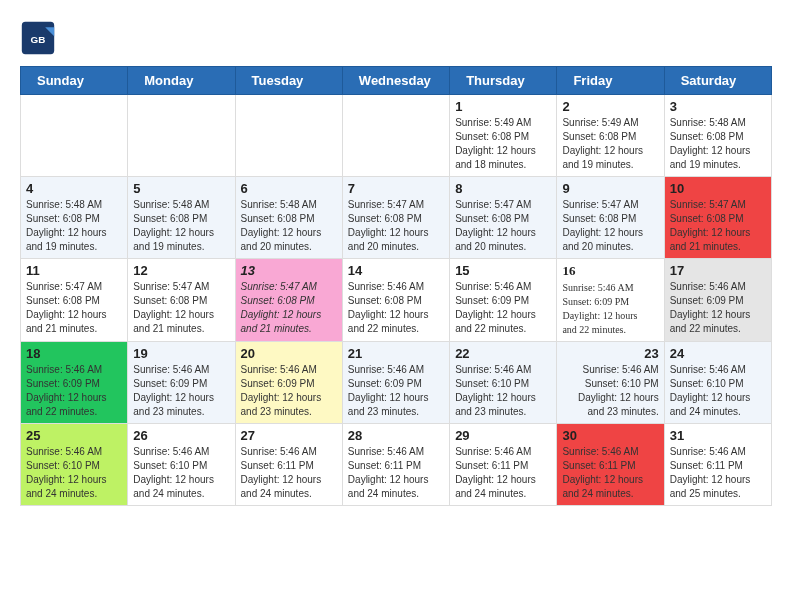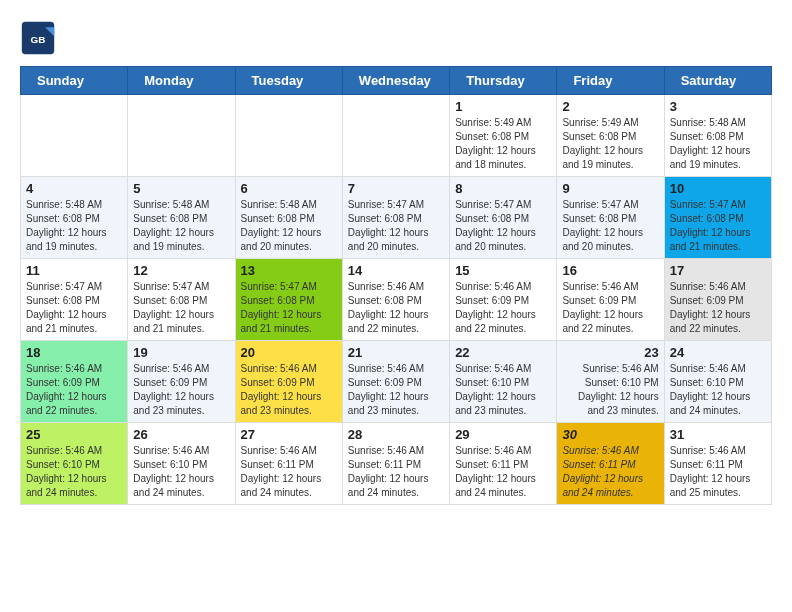--- a/index.html
+++ b/index.html
@@ -189,21 +189,21 @@
 Daylight: 12 hours
 and 20 minutes.</div>
         </td>
         <td style="background: rgb(240, 245, 251);">
           <span class="day-num">9</span>
           <div class="day-info" style="white-space: pre-line;">Sunrise: 5:47 AM
 Sunset: 6:08 PM
 Daylight: 12 hours
 and 20 minutes.</div>
         </td>
-        <td style="background: #0ea5e9; margin-left: 46px;">
+        <td style="background: #ef4444; margin-left: 46px;">
           <span class="day-num">10</span>
           <div class="day-info" style="white-space: pre-line;">Sunrise: 5:47 AM
 Sunset: 6:08 PM
 Daylight: 12 hours
 and 21 minutes.</div>
         </td>
       </tr>
       <tr>
         <td style="background: rgb(255, 255, 255); margin-top: 6px;">
           <span class="day-num">11</span>
@@ -212,72 +212,72 @@
 Daylight: 12 hours
 and 21 minutes.</div>
         </td>
         <td style="background: rgb(255, 255, 255);">
           <span class="day-num">12</span>
           <div class="day-info" style="white-space: pre-line;">Sunrise: 5:47 AM
 Sunset: 6:08 PM
 Daylight: 12 hours
 and 21 minutes.</div>
         </td>
-        <td style="background: #84cc16;">
+        <td style="background: #f9a8d4; font-style: italic;">
           <span class="day-num">13</span>
           <div class="day-info" style="white-space: pre-line;">Sunrise: 5:47 AM
 Sunset: 6:08 PM
 Daylight: 12 hours
 and 21 minutes.</div>
         </td>
         <td style="background: rgb(255, 255, 255);">
           <span class="day-num">14</span>
           <div class="day-info" style="white-space: pre-line;">Sunrise: 5:46 AM
 Sunset: 6:08 PM
 Daylight: 12 hours
 and 22 minutes.</div>
         </td>
         <td style="background: rgb(255, 255, 255);">
           <span class="day-num">15</span>
           <div class="day-info" style="white-space: pre-line;">Sunrise: 5:46 AM
 Sunset: 6:09 PM
 Daylight: 12 hours
 and 22 minutes.</div>
         </td>
-        <td style="background: rgb(255, 255, 255);">
+        <td style="background: rgb(255, 255, 255); font-family: Liberation Serif, serif;">
           <span class="day-num">16</span>
           <div class="day-info" style="white-space: pre-line;">Sunrise: 5:46 AM
 Sunset: 6:09 PM
 Daylight: 12 hours
 and 22 minutes.</div>
         </td>
         <td style="background: #e5e5e5;">
           <span class="day-num">17</span>
           <div class="day-info" style="white-space: pre-line;">Sunrise: 5:46 AM
 Sunset: 6:09 PM
 Daylight: 12 hours
 and 22 minutes.</div>
         </td>
       </tr>
       <tr>
-        <td style="background: #86efac;">
+        <td style="background: #22c55e;">
           <span class="day-num">18</span>
           <div class="day-info" style="white-space: pre-line;">Sunrise: 5:46 AM
 Sunset: 6:09 PM
 Daylight: 12 hours
 and 22 minutes.</div>
         </td>
         <td style="background: rgb(240, 245, 251);">
           <span class="day-num">19</span>
           <div class="day-info" style="white-space: pre-line;">Sunrise: 5:46 AM
 Sunset: 6:09 PM
 Daylight: 12 hours
 and 23 minutes.</div>
         </td>
-        <td style="background: #fde047;">
+        <td style="background: #fef9c3;">
           <span class="day-num">20</span>
           <div class="day-info" style="white-space: pre-line;">Sunrise: 5:46 AM
 Sunset: 6:09 PM
 Daylight: 12 hours
 and 23 minutes.</div>
         </td>
         <td style="background: rgb(240, 245, 251);">
           <span class="day-num">21</span>
           <div class="day-info" style="white-space: pre-line;">Sunrise: 5:46 AM
 Sunset: 6:09 PM
@@ -335,21 +335,21 @@
 Daylight: 12 hours
 and 24 minutes.</div>
         </td>
         <td style="background: rgb(255, 255, 255);">
           <span class="day-num">29</span>
           <div class="day-info" style="white-space: pre-line;">Sunrise: 5:46 AM
 Sunset: 6:11 PM
 Daylight: 12 hours
 and 24 minutes.</div>
         </td>
-        <td style="background: #eab308; font-style: italic;">
+        <td style="background: #ef4444;">
           <span class="day-num">30</span>
           <div class="day-info" style="white-space: pre-line;">Sunrise: 5:46 AM
 Sunset: 6:11 PM
 Daylight: 12 hours
 and 24 minutes.</div>
         </td>
         <td style="background: rgb(255, 255, 255);">
           <span class="day-num">31</span>
           <div class="day-info" style="white-space: pre-line;">Sunrise: 5:46 AM
 Sunset: 6:11 PM

